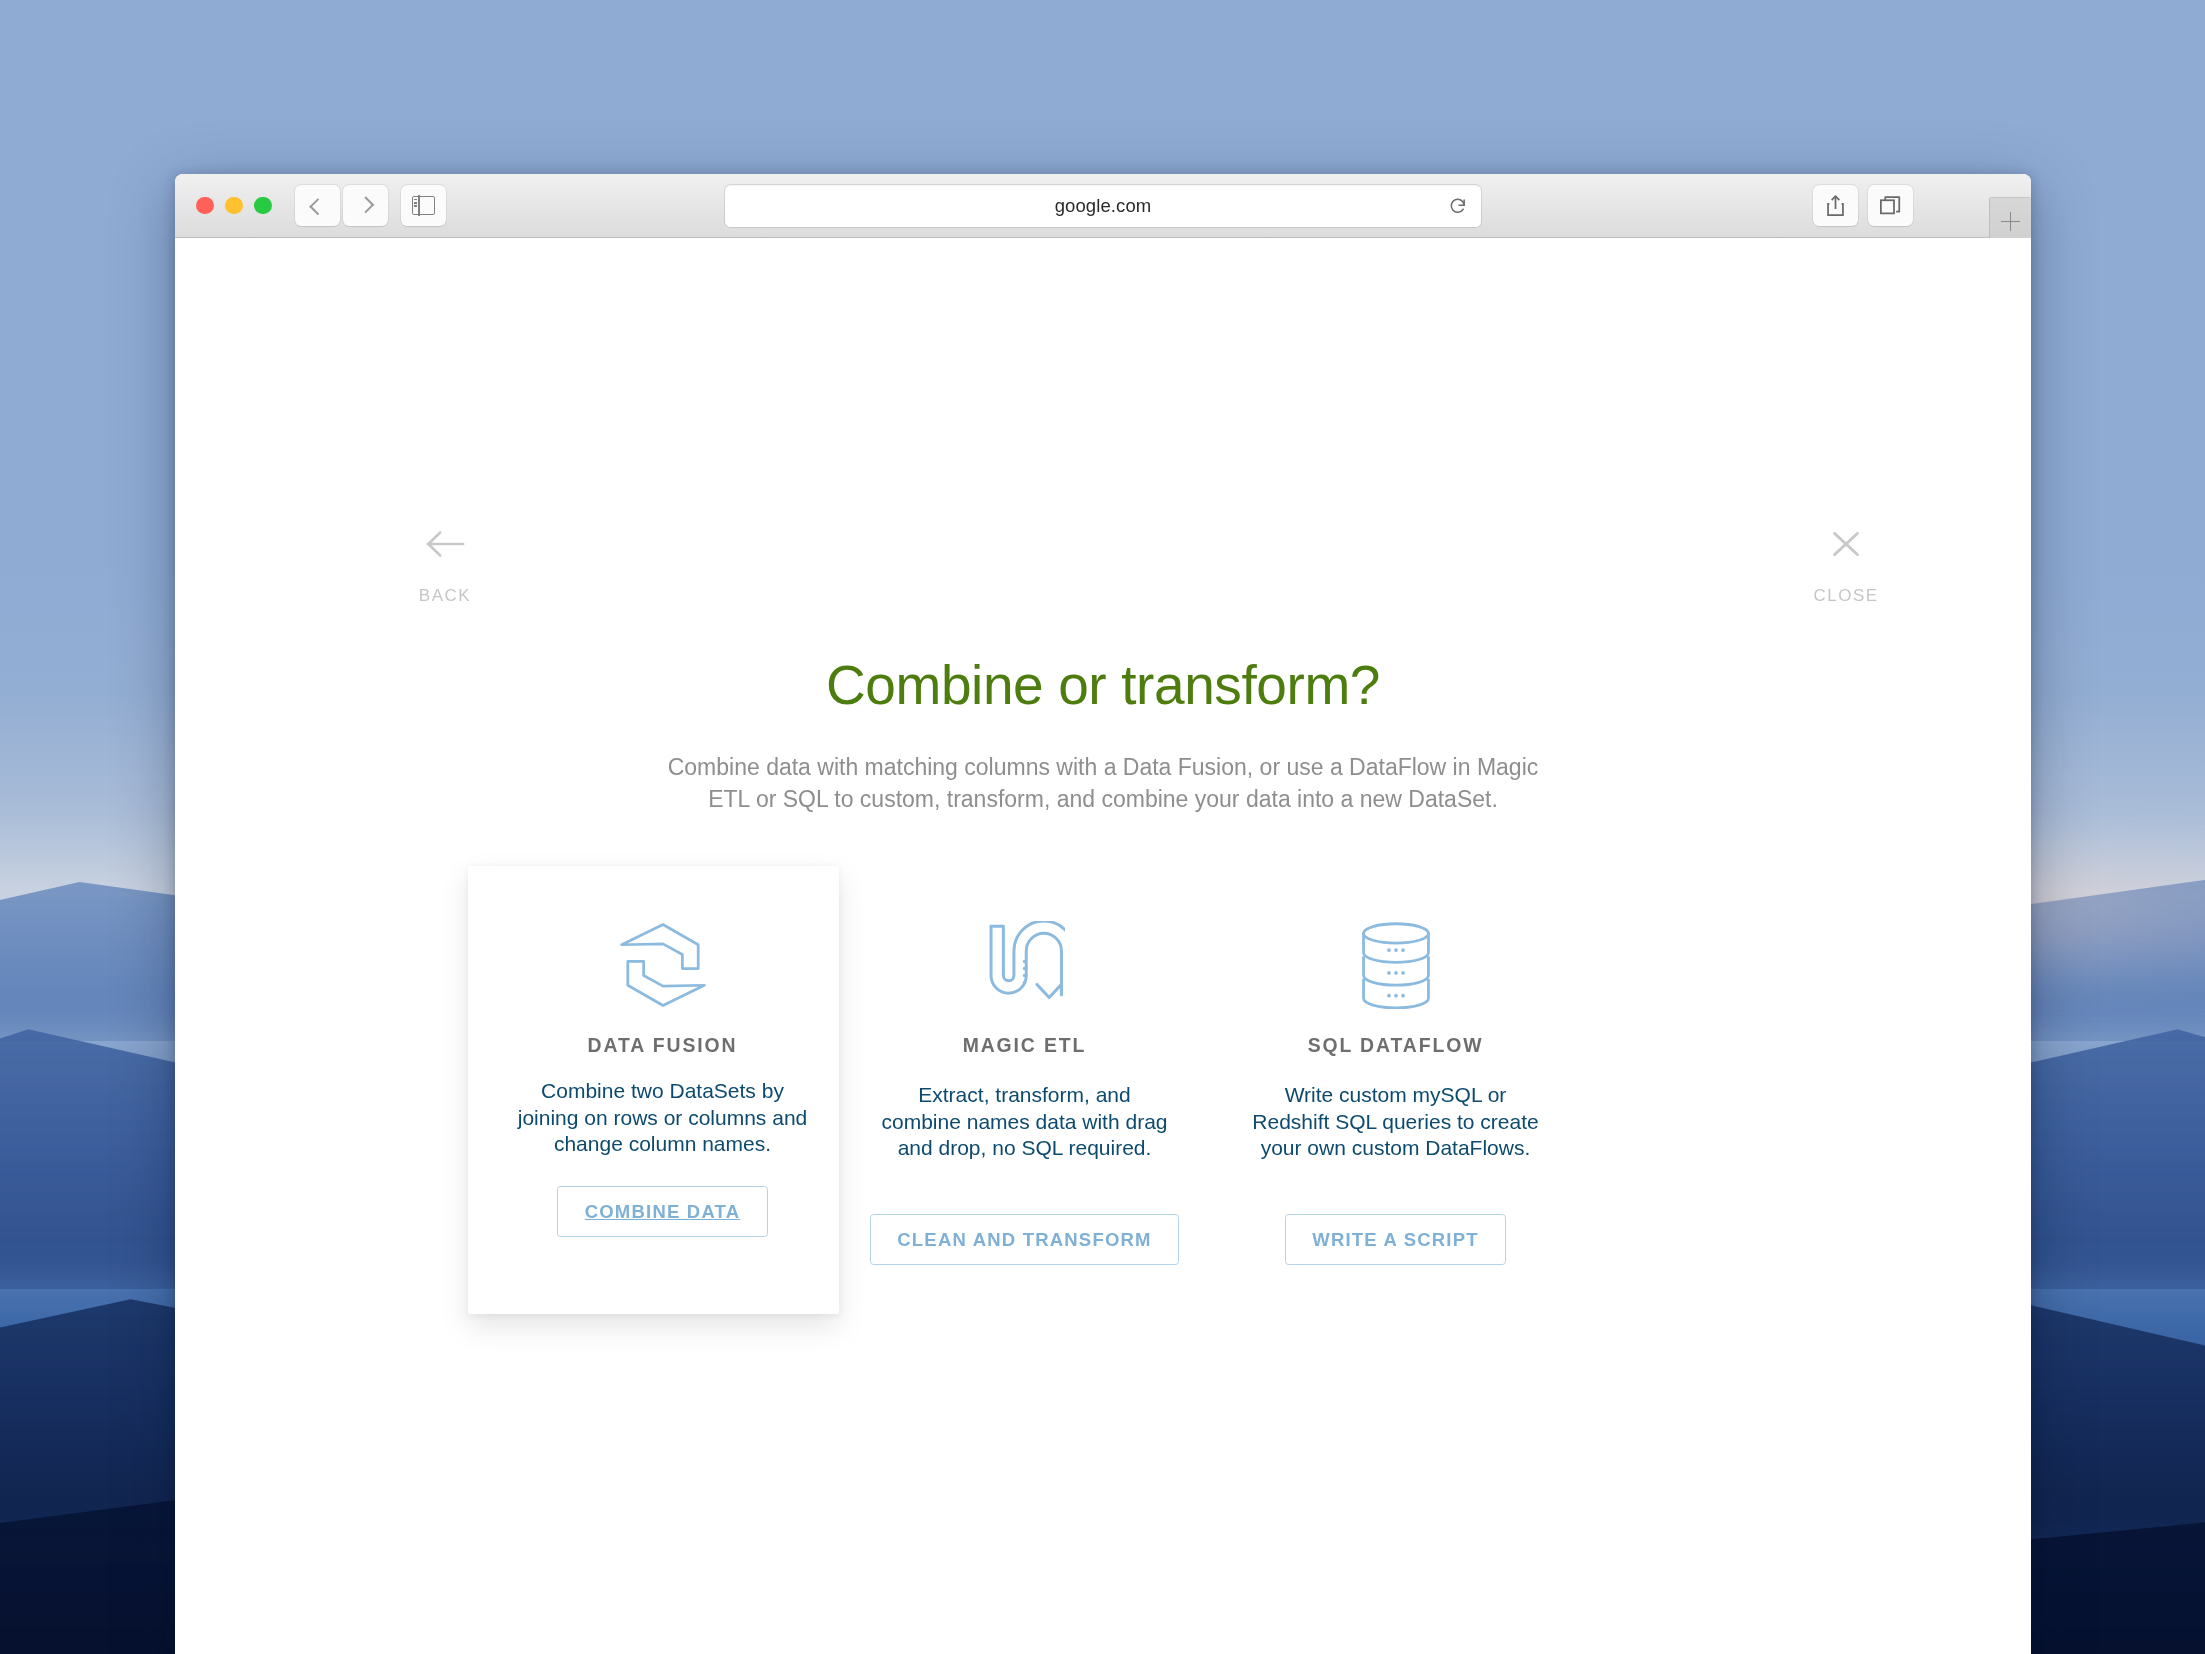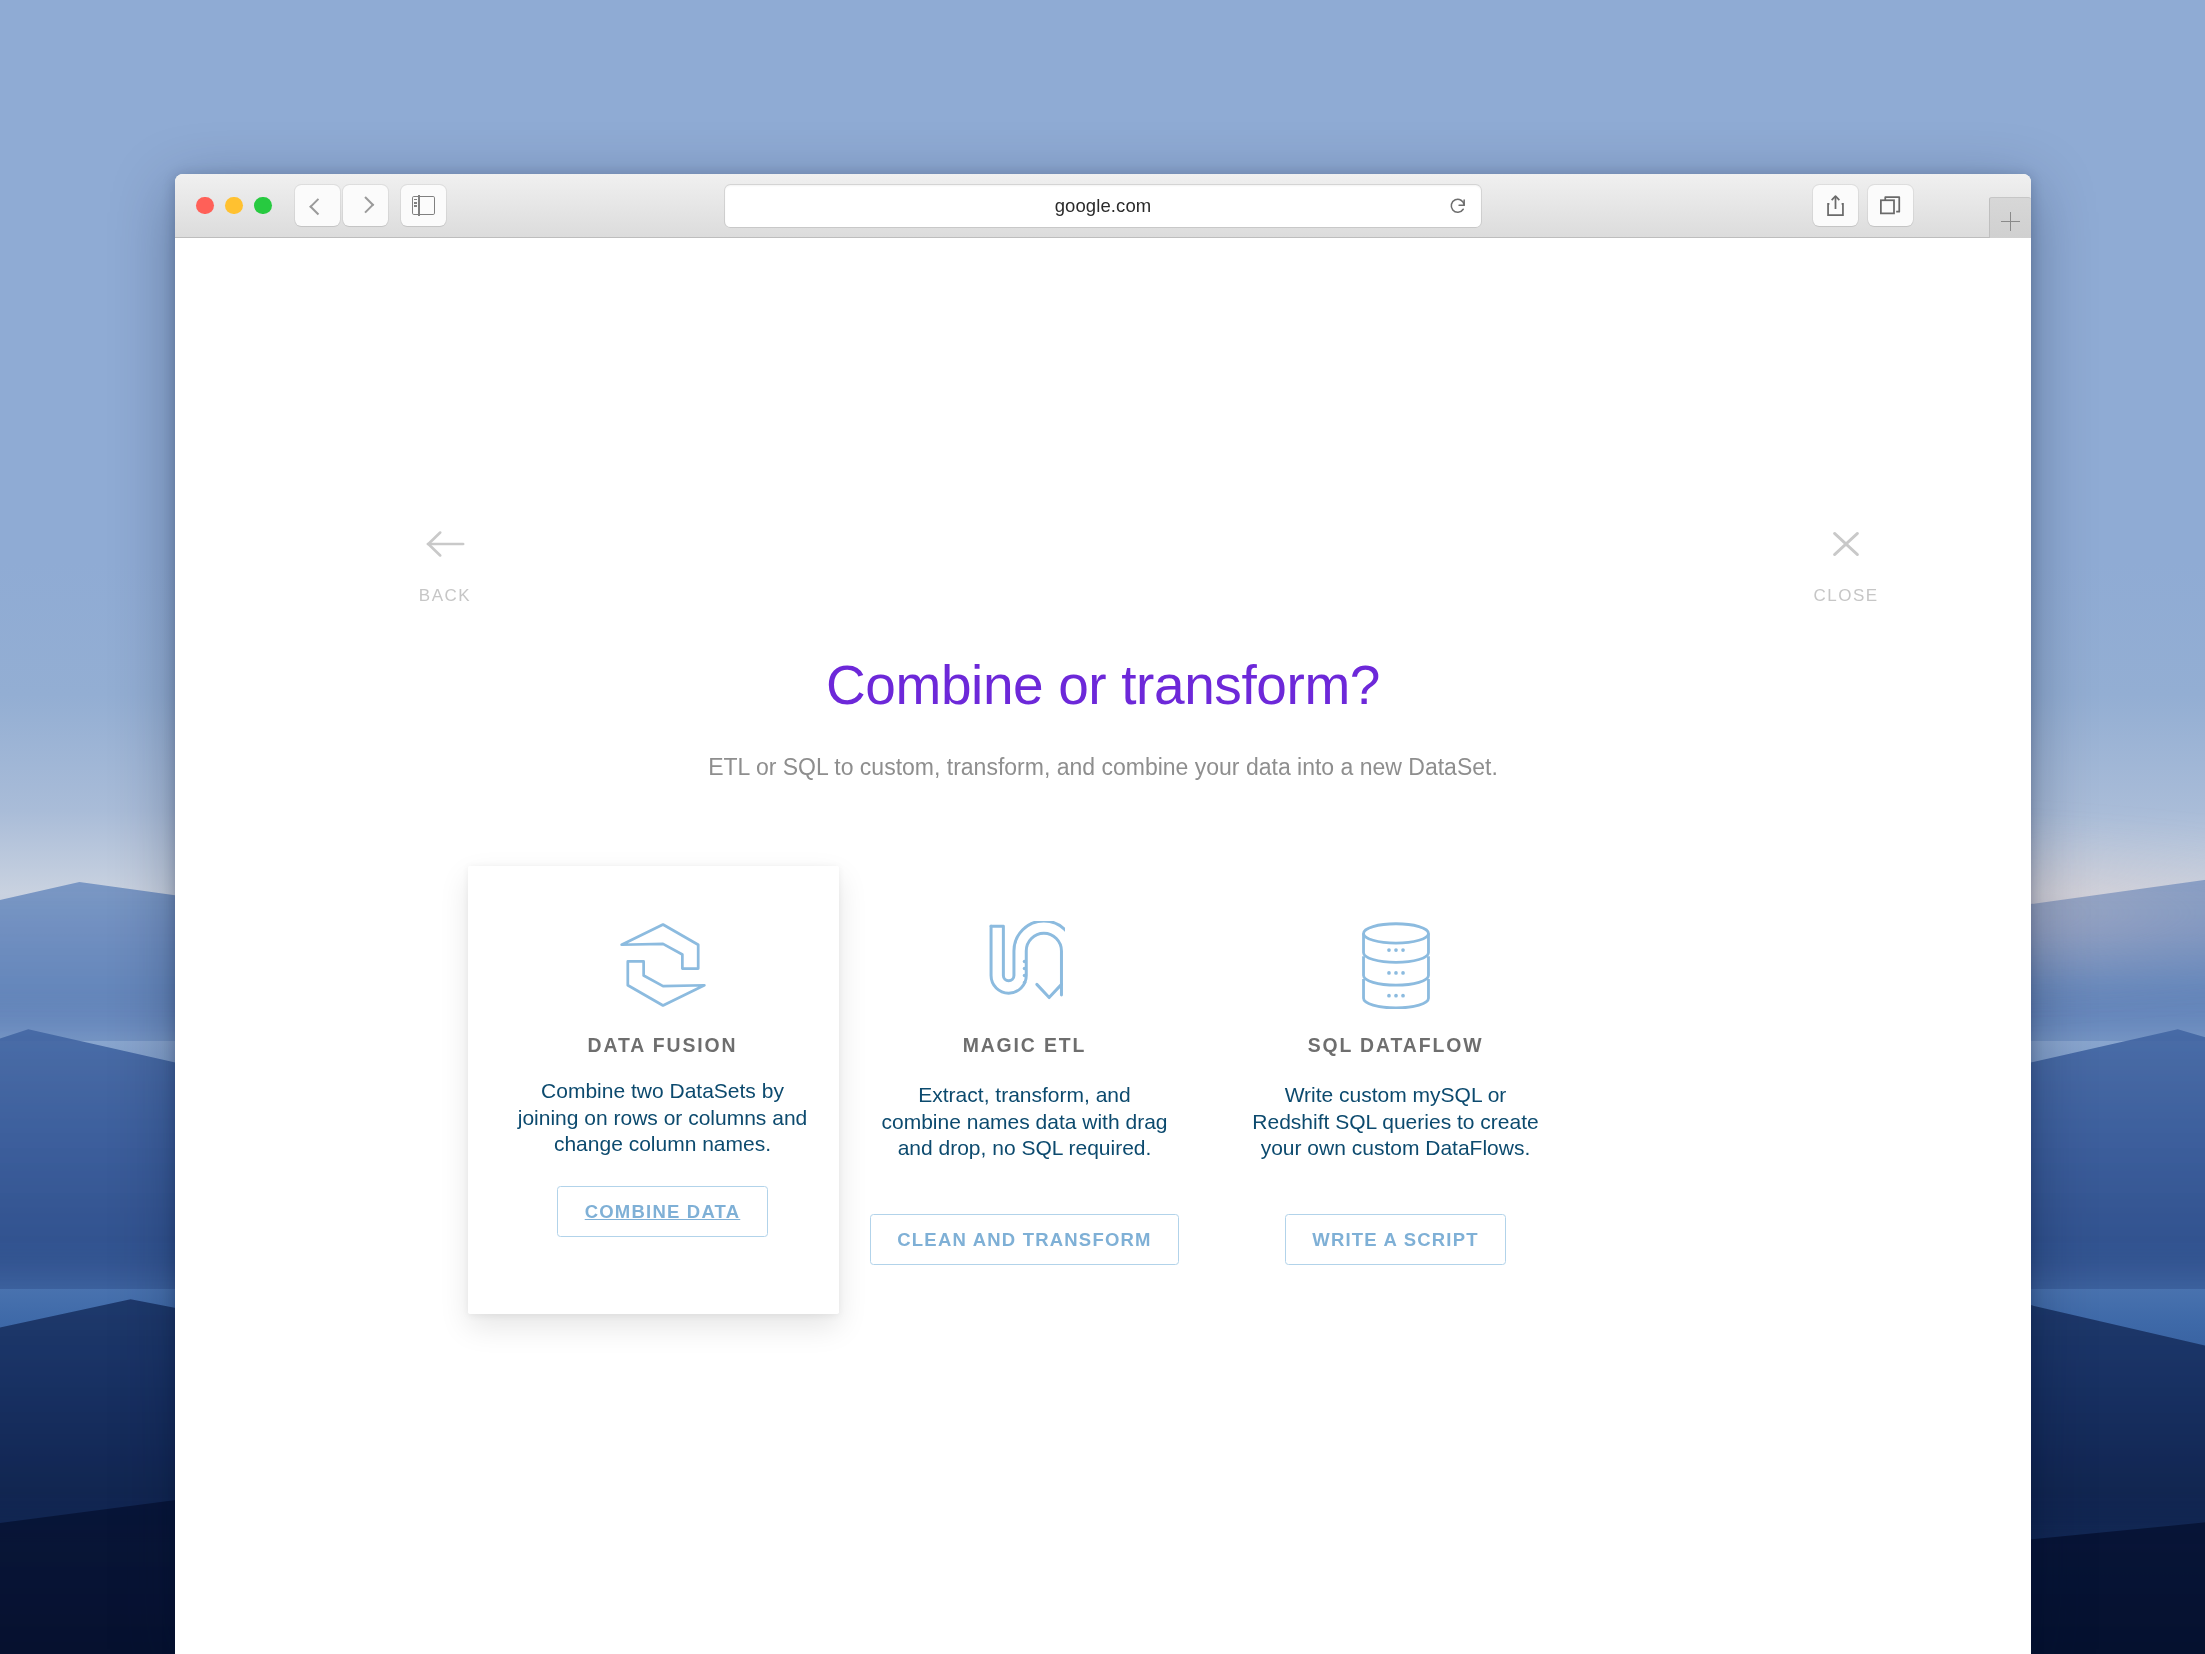--- a/index.html
+++ b/index.html
@@ -216,21 +216,21 @@
     margin-top: 24px;
   }
   #back-arrow-icon, #close-x-icon { color: #c9c9c9; }
 
   #headline {
     position: absolute;
     top: 415px; left: 0; right: 0;
     text-align: center;
     font-size: 55px;
     font-weight: 300;
-    color: #6d28d9;
+    color: #4d7c0f;
     letter-spacing: -0.4px;
   }
 
   #subtitle {
     position: absolute;
     top: 513px; left: 50%;
     transform: translateX(-50%);
     width: 882px;
     text-align: center;
     font-size: 23px;
@@ -367,20 +367,21 @@
     <div id="close-control">
       <svg id="close-x-icon" width="32" height="30" viewBox="0 0 36 34">
         <path d="M5 5 31 29 M31 5 5 29" fill="none" stroke="currentColor" stroke-width="3.2" stroke-linecap="round"></path>
       </svg>
       <div class="ctl-label">CLOSE</div>
     </div>
 
     <h1 id="headline">Combine or transform?</h1>
 
     <div id="subtitle">
+      <div>Combine data with matching columns with a Data Fusion, or use a DataFlow in Magic</div>
       <div>ETL or SQL to custom, transform, and combine your data into a new DataSet.</div>
     </div>
 
     <div id="cards">
 
       <div class="card elevated" id="card-data-fusion">
         <div class="card-icon">
           <svg width="90" height="88" viewBox="0 0 102 100">
             <g fill="none" stroke="#8cbbdf" stroke-width="3.1" stroke-linejoin="round" stroke-linecap="round">
               <path d="M4 27 51 4 91 27v27H73V38L51 26 4 27Z"></path>

